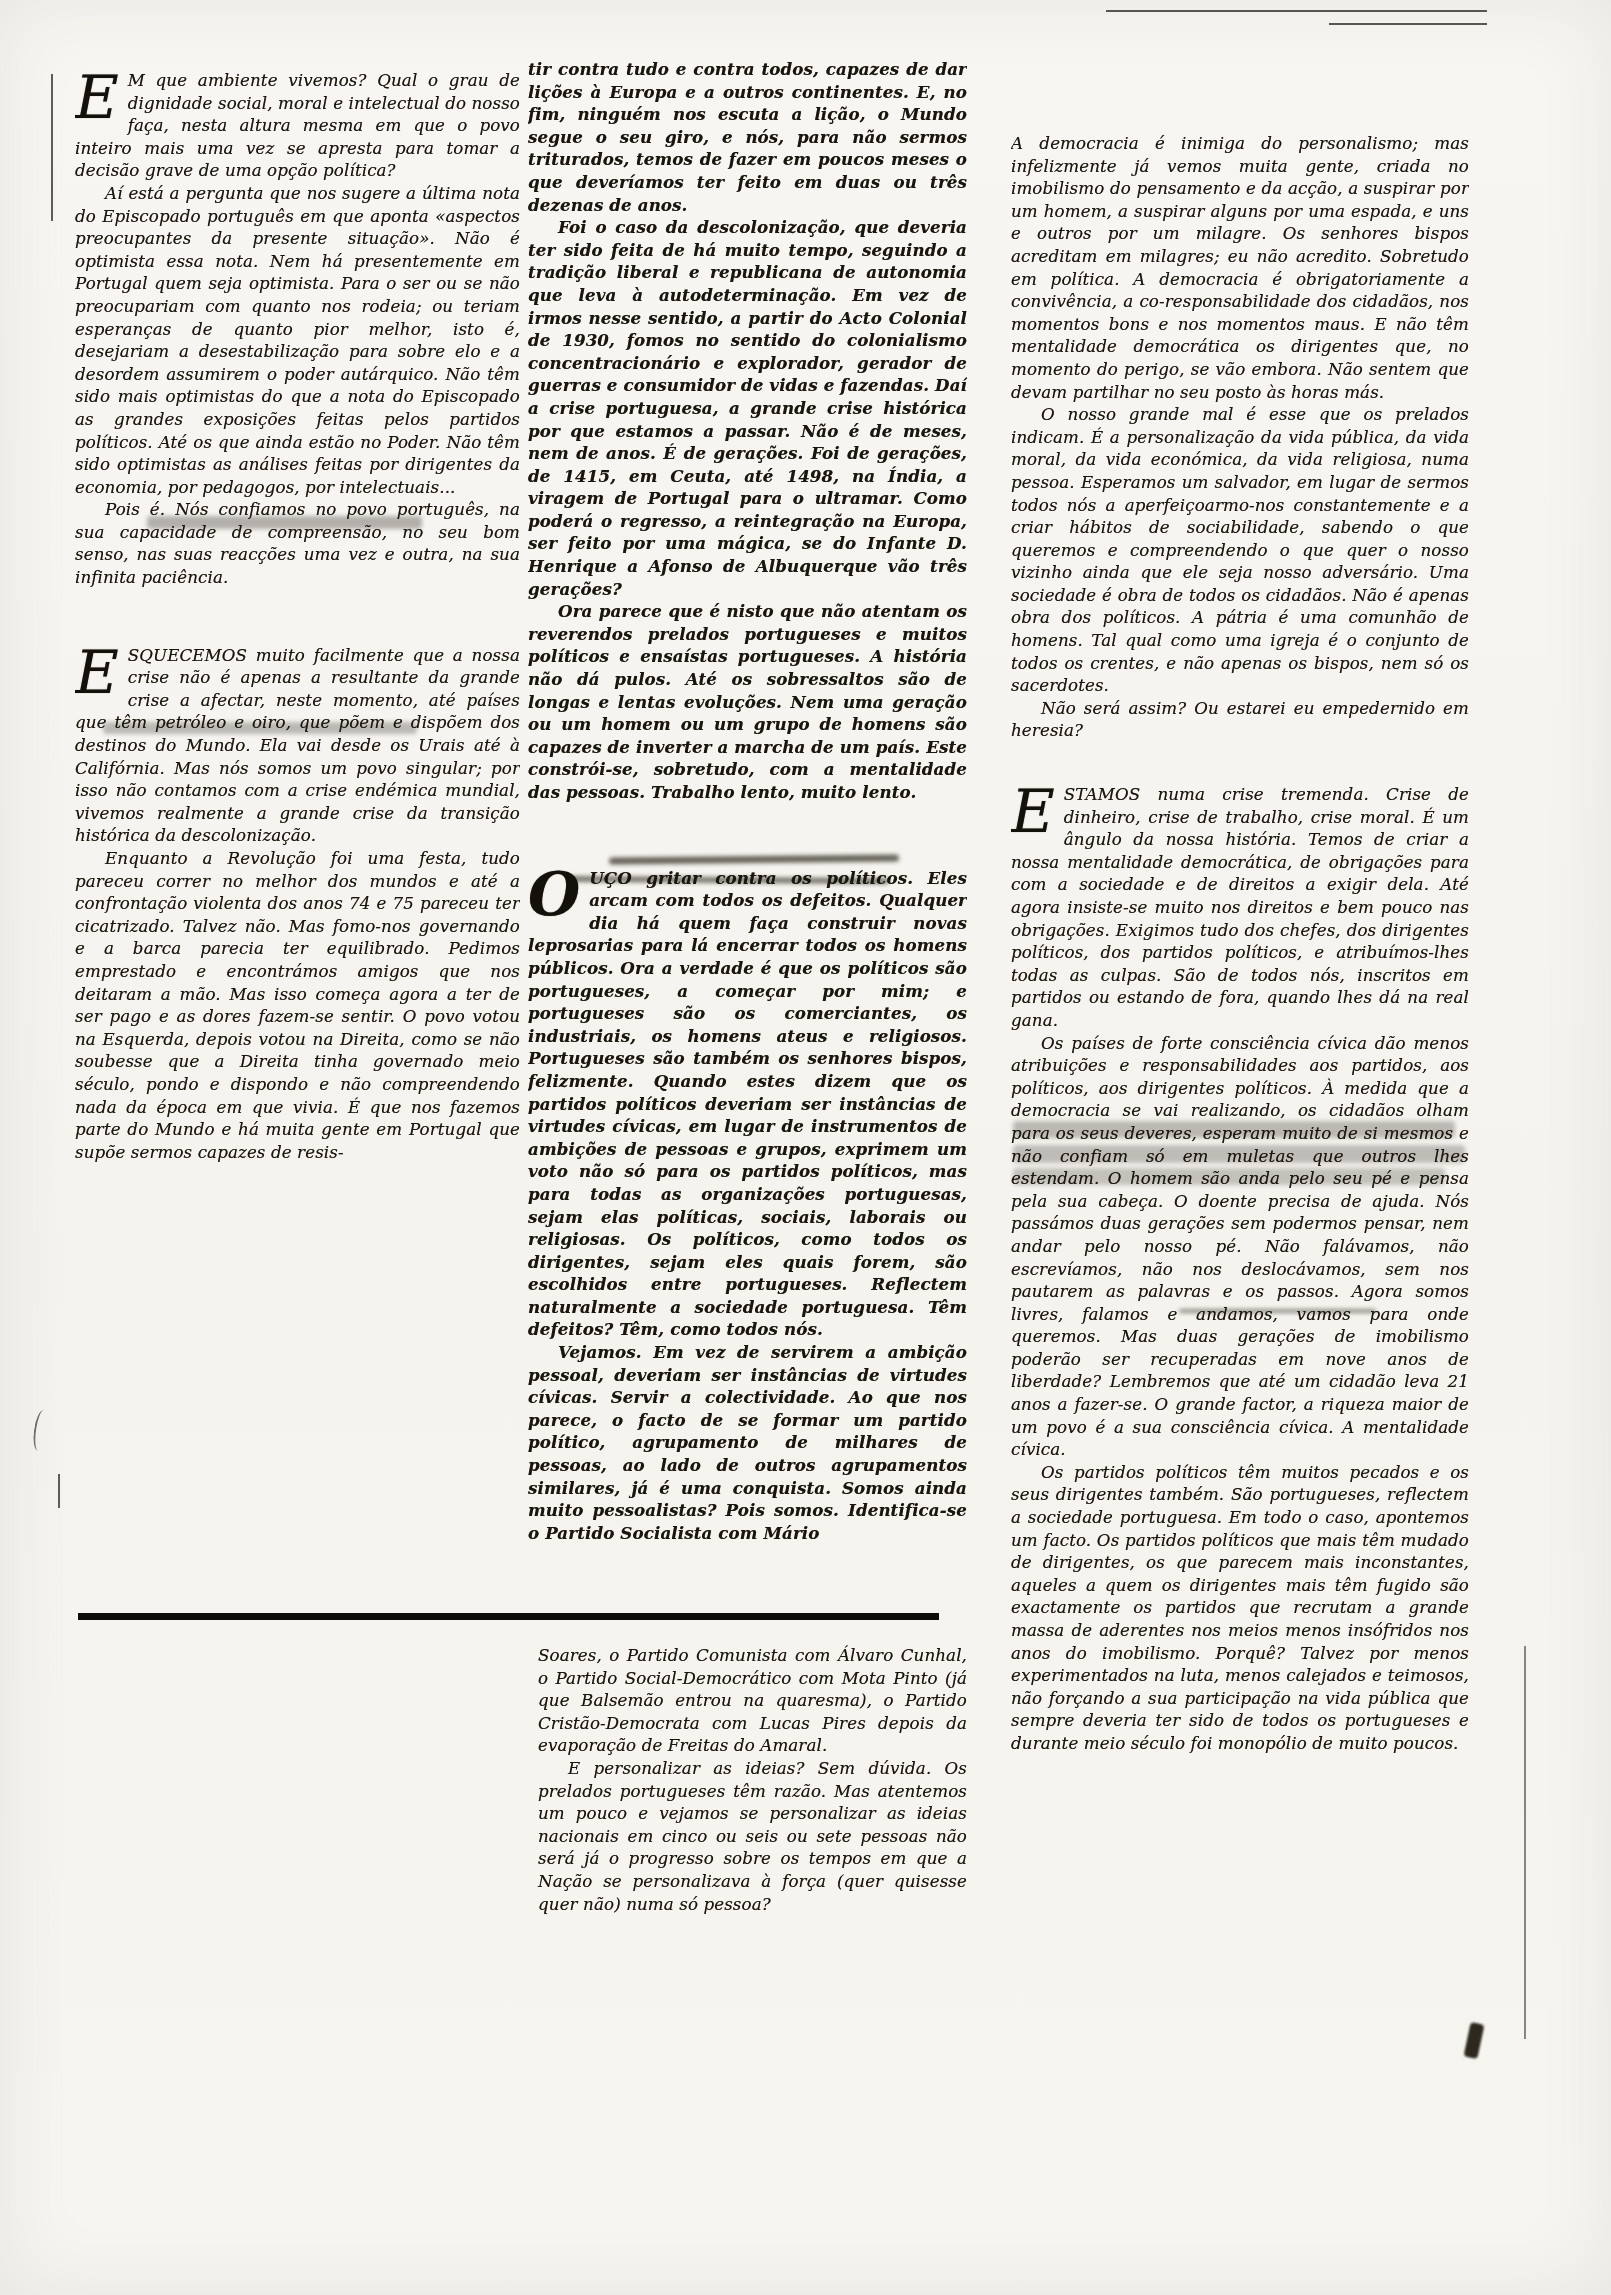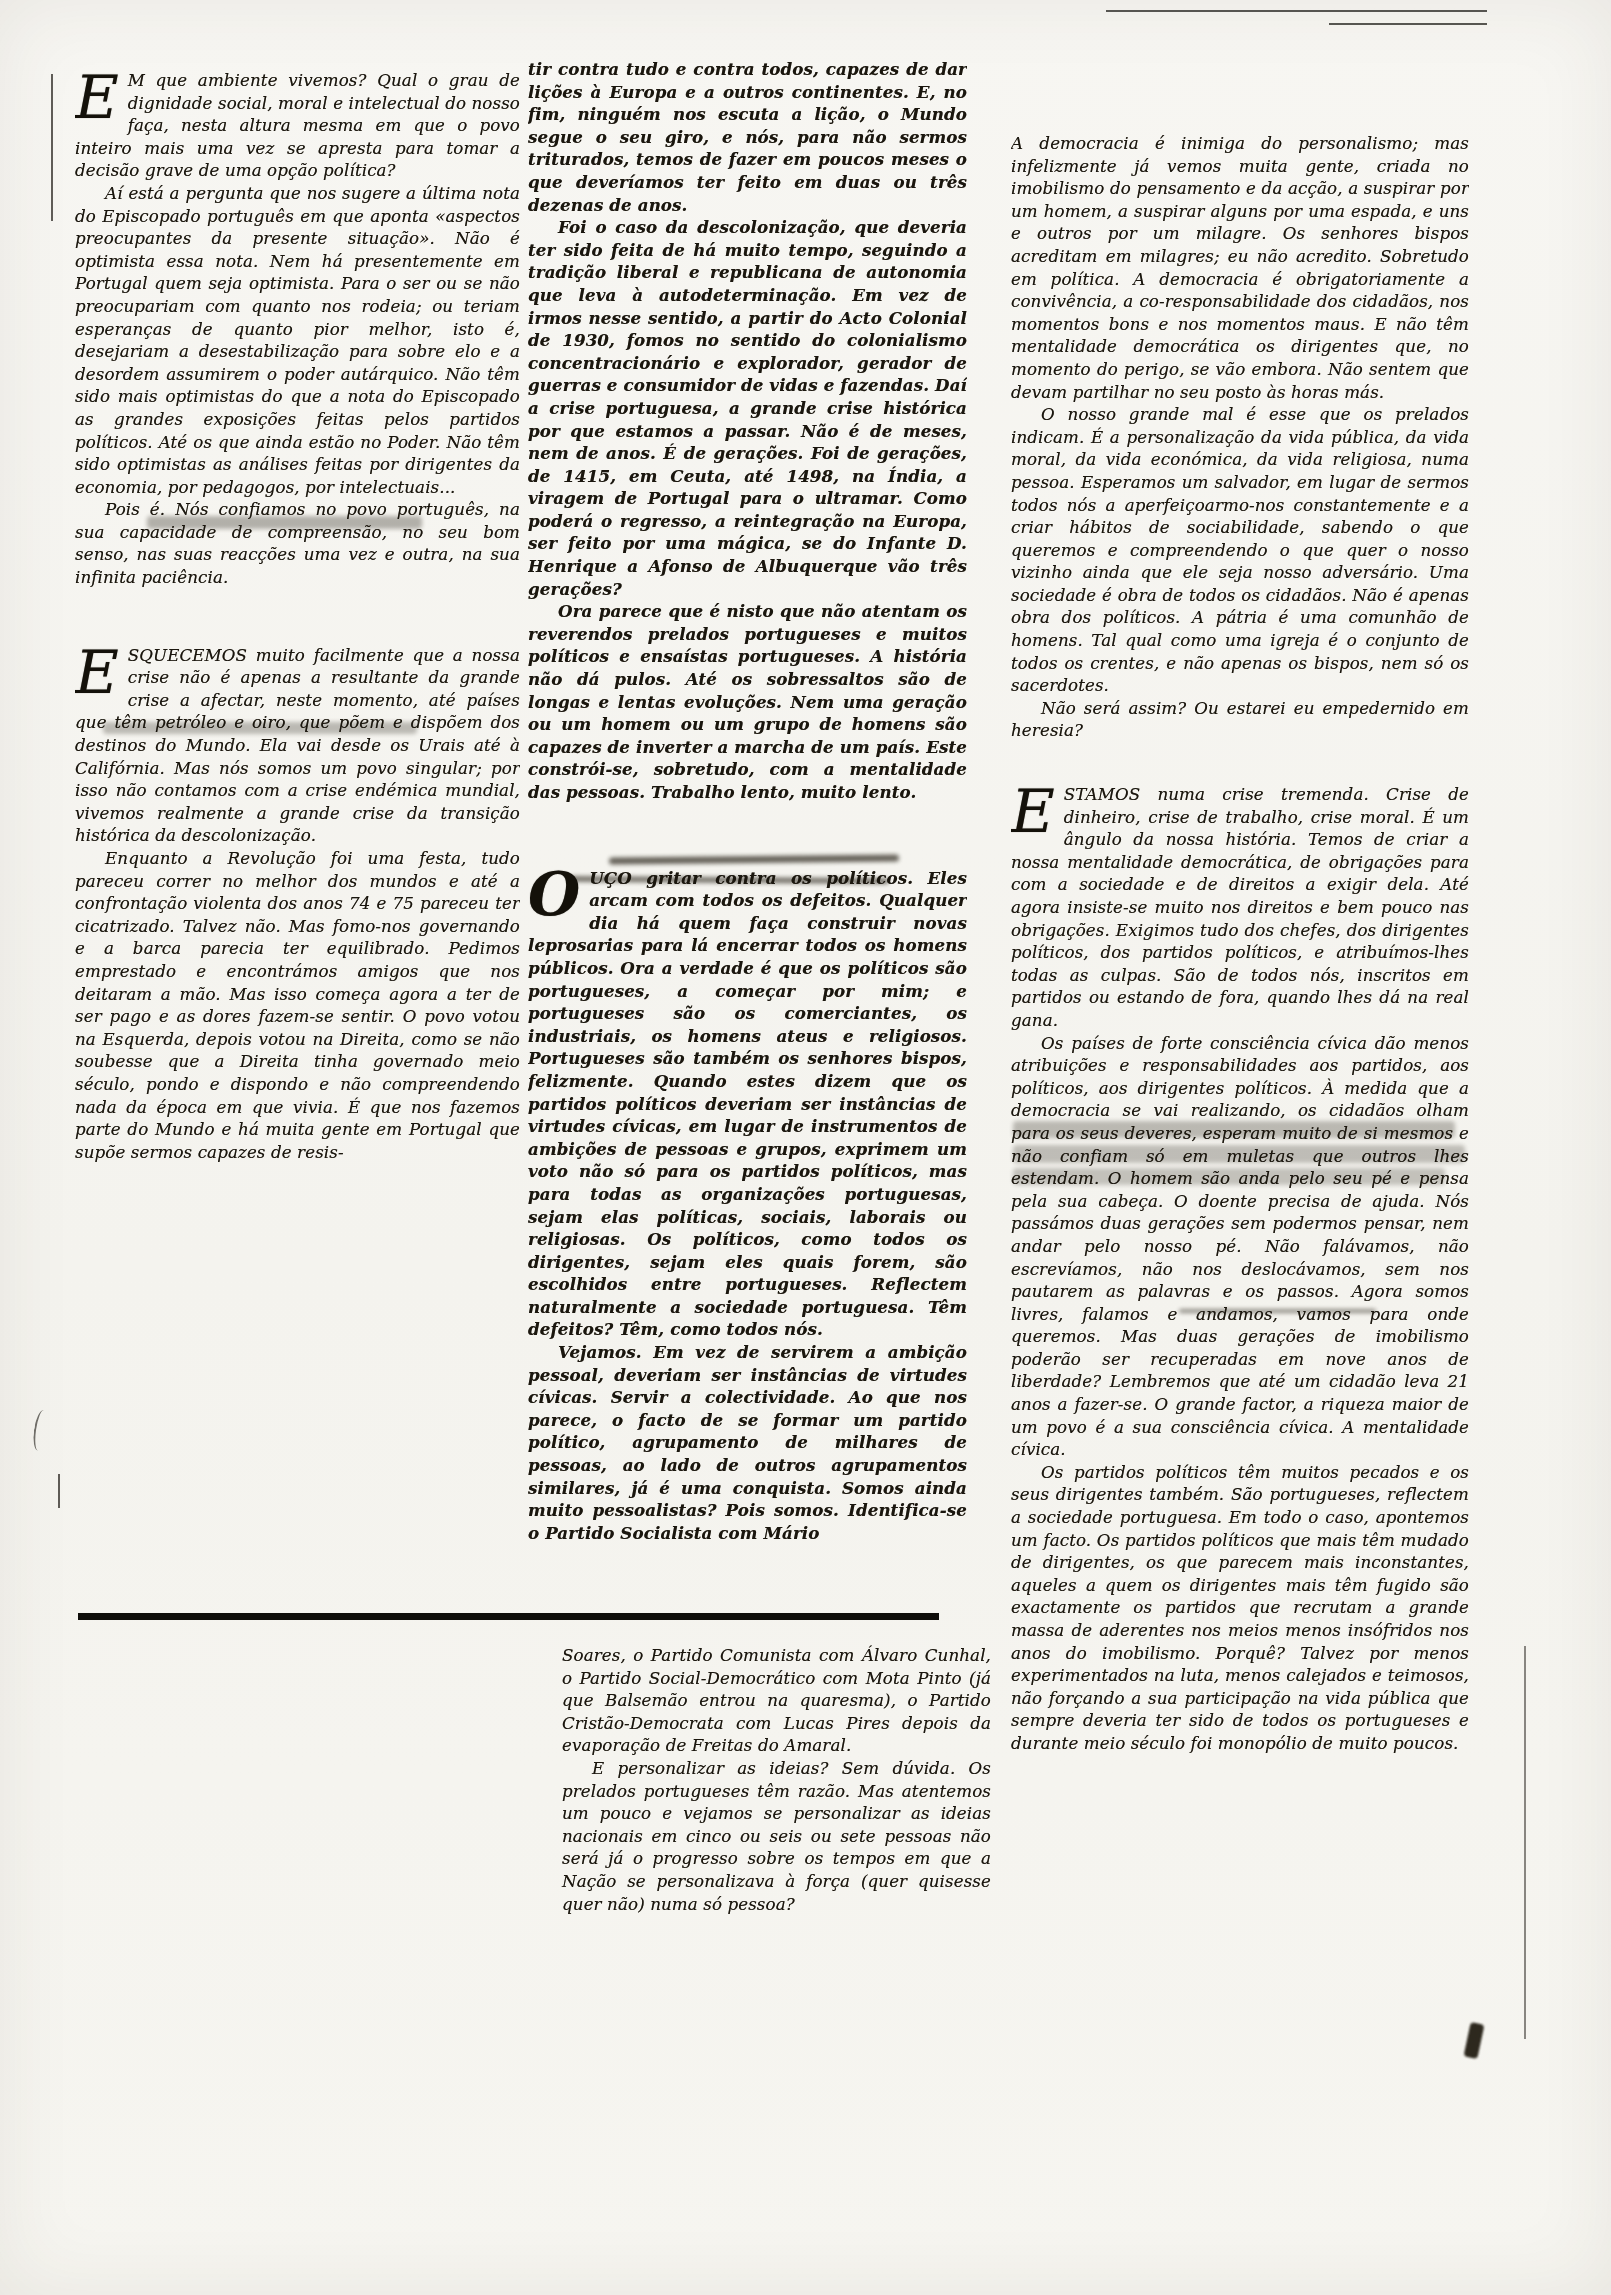--- a/index.html
+++ b/index.html
@@ -29,21 +29,21 @@
     font-style: italic;
     color: #1a160e;
     text-align: justify;
     font-size: 16.7px;
     line-height: 22.6px;
     letter-spacing: 0.1px;
     text-shadow: 0 0 0.5px rgba(25,18,6,0.55);
   }
   .col1 { left: 75px;  top: 69px;  width: 445px; height: 1538px; overflow: hidden; }
   .col2 { left: 528px; top: 58px;  width: 439px; height: 1548px; overflow: hidden; font-weight: bold; }
-  .col2b{ left: 538px; top: 1644px; width: 429px; margin-left: 24px; }
+  .col2b{ left: 538px; top: 1644px; width: 429px; }
   .col3 { left: 1011px; top: 96px;  width: 458px; height: 2093px; overflow: hidden; margin-top: 36px; }
 
   .para { margin: 0; text-indent: 1.8em; }
   .lead { text-indent: 0; }
   .dropcap {
     float: left;
     font-size: 60px;
     line-height: 48px;
     padding: 3.9px 8.8px 0 0;
     color: #14110a;

